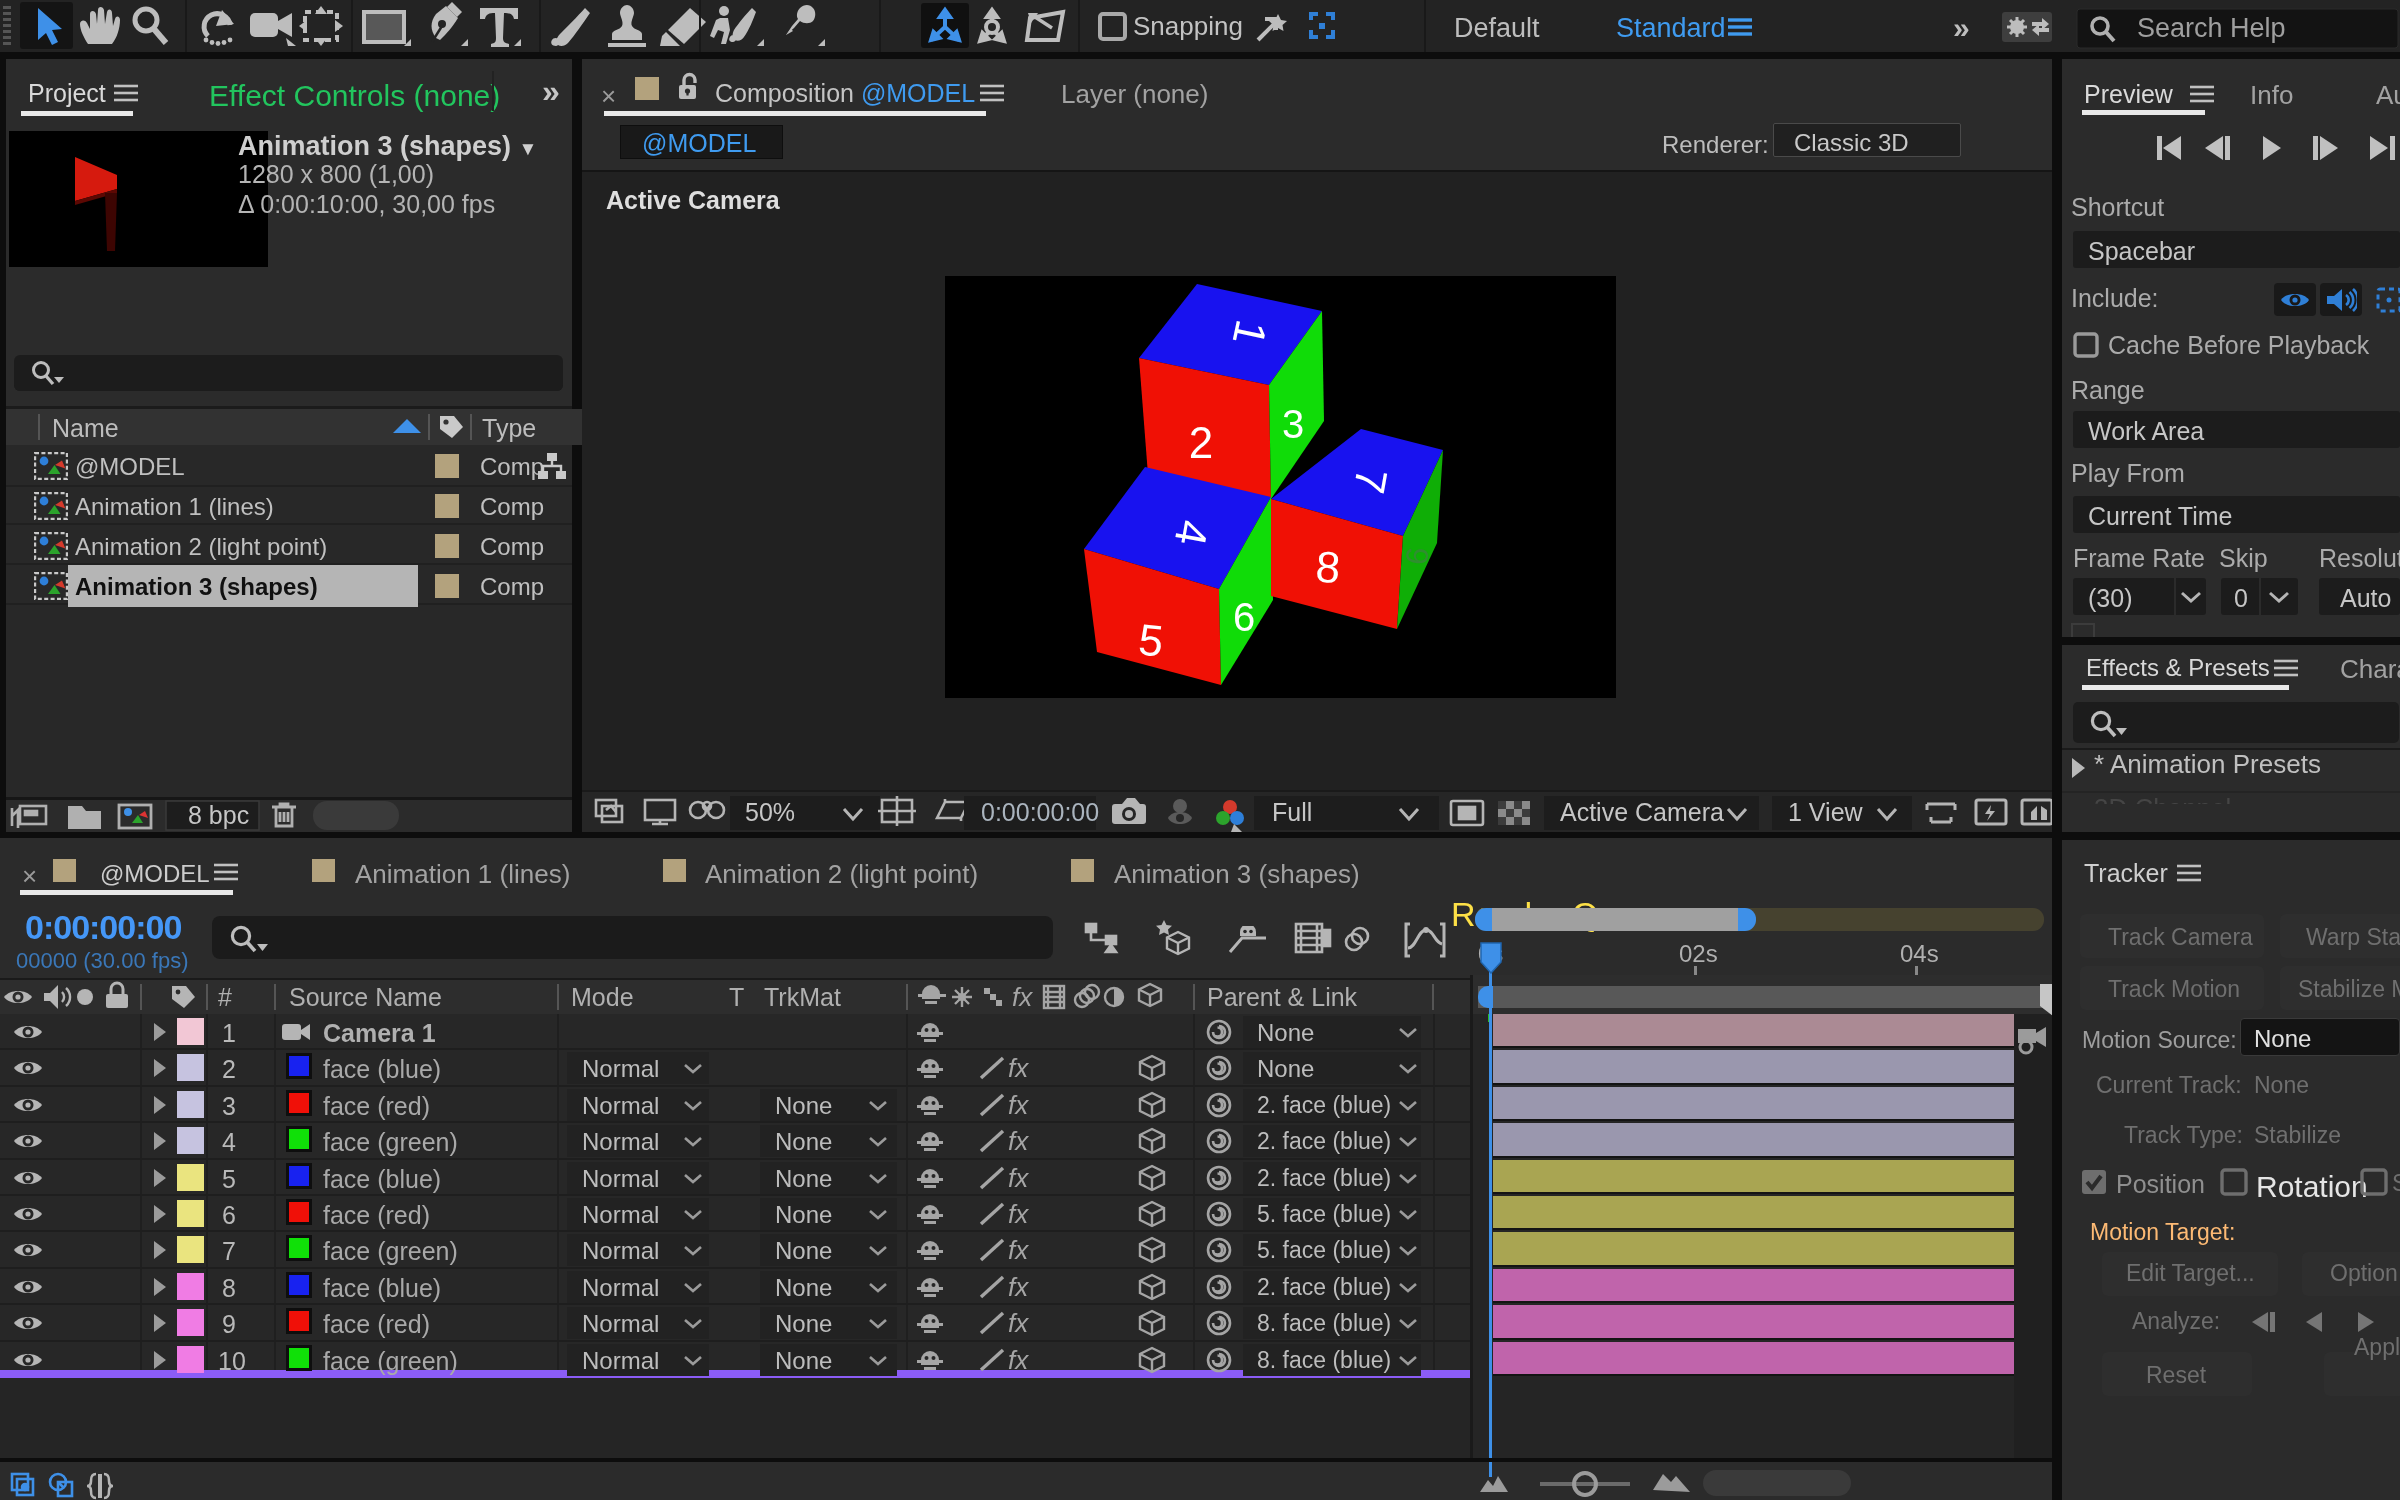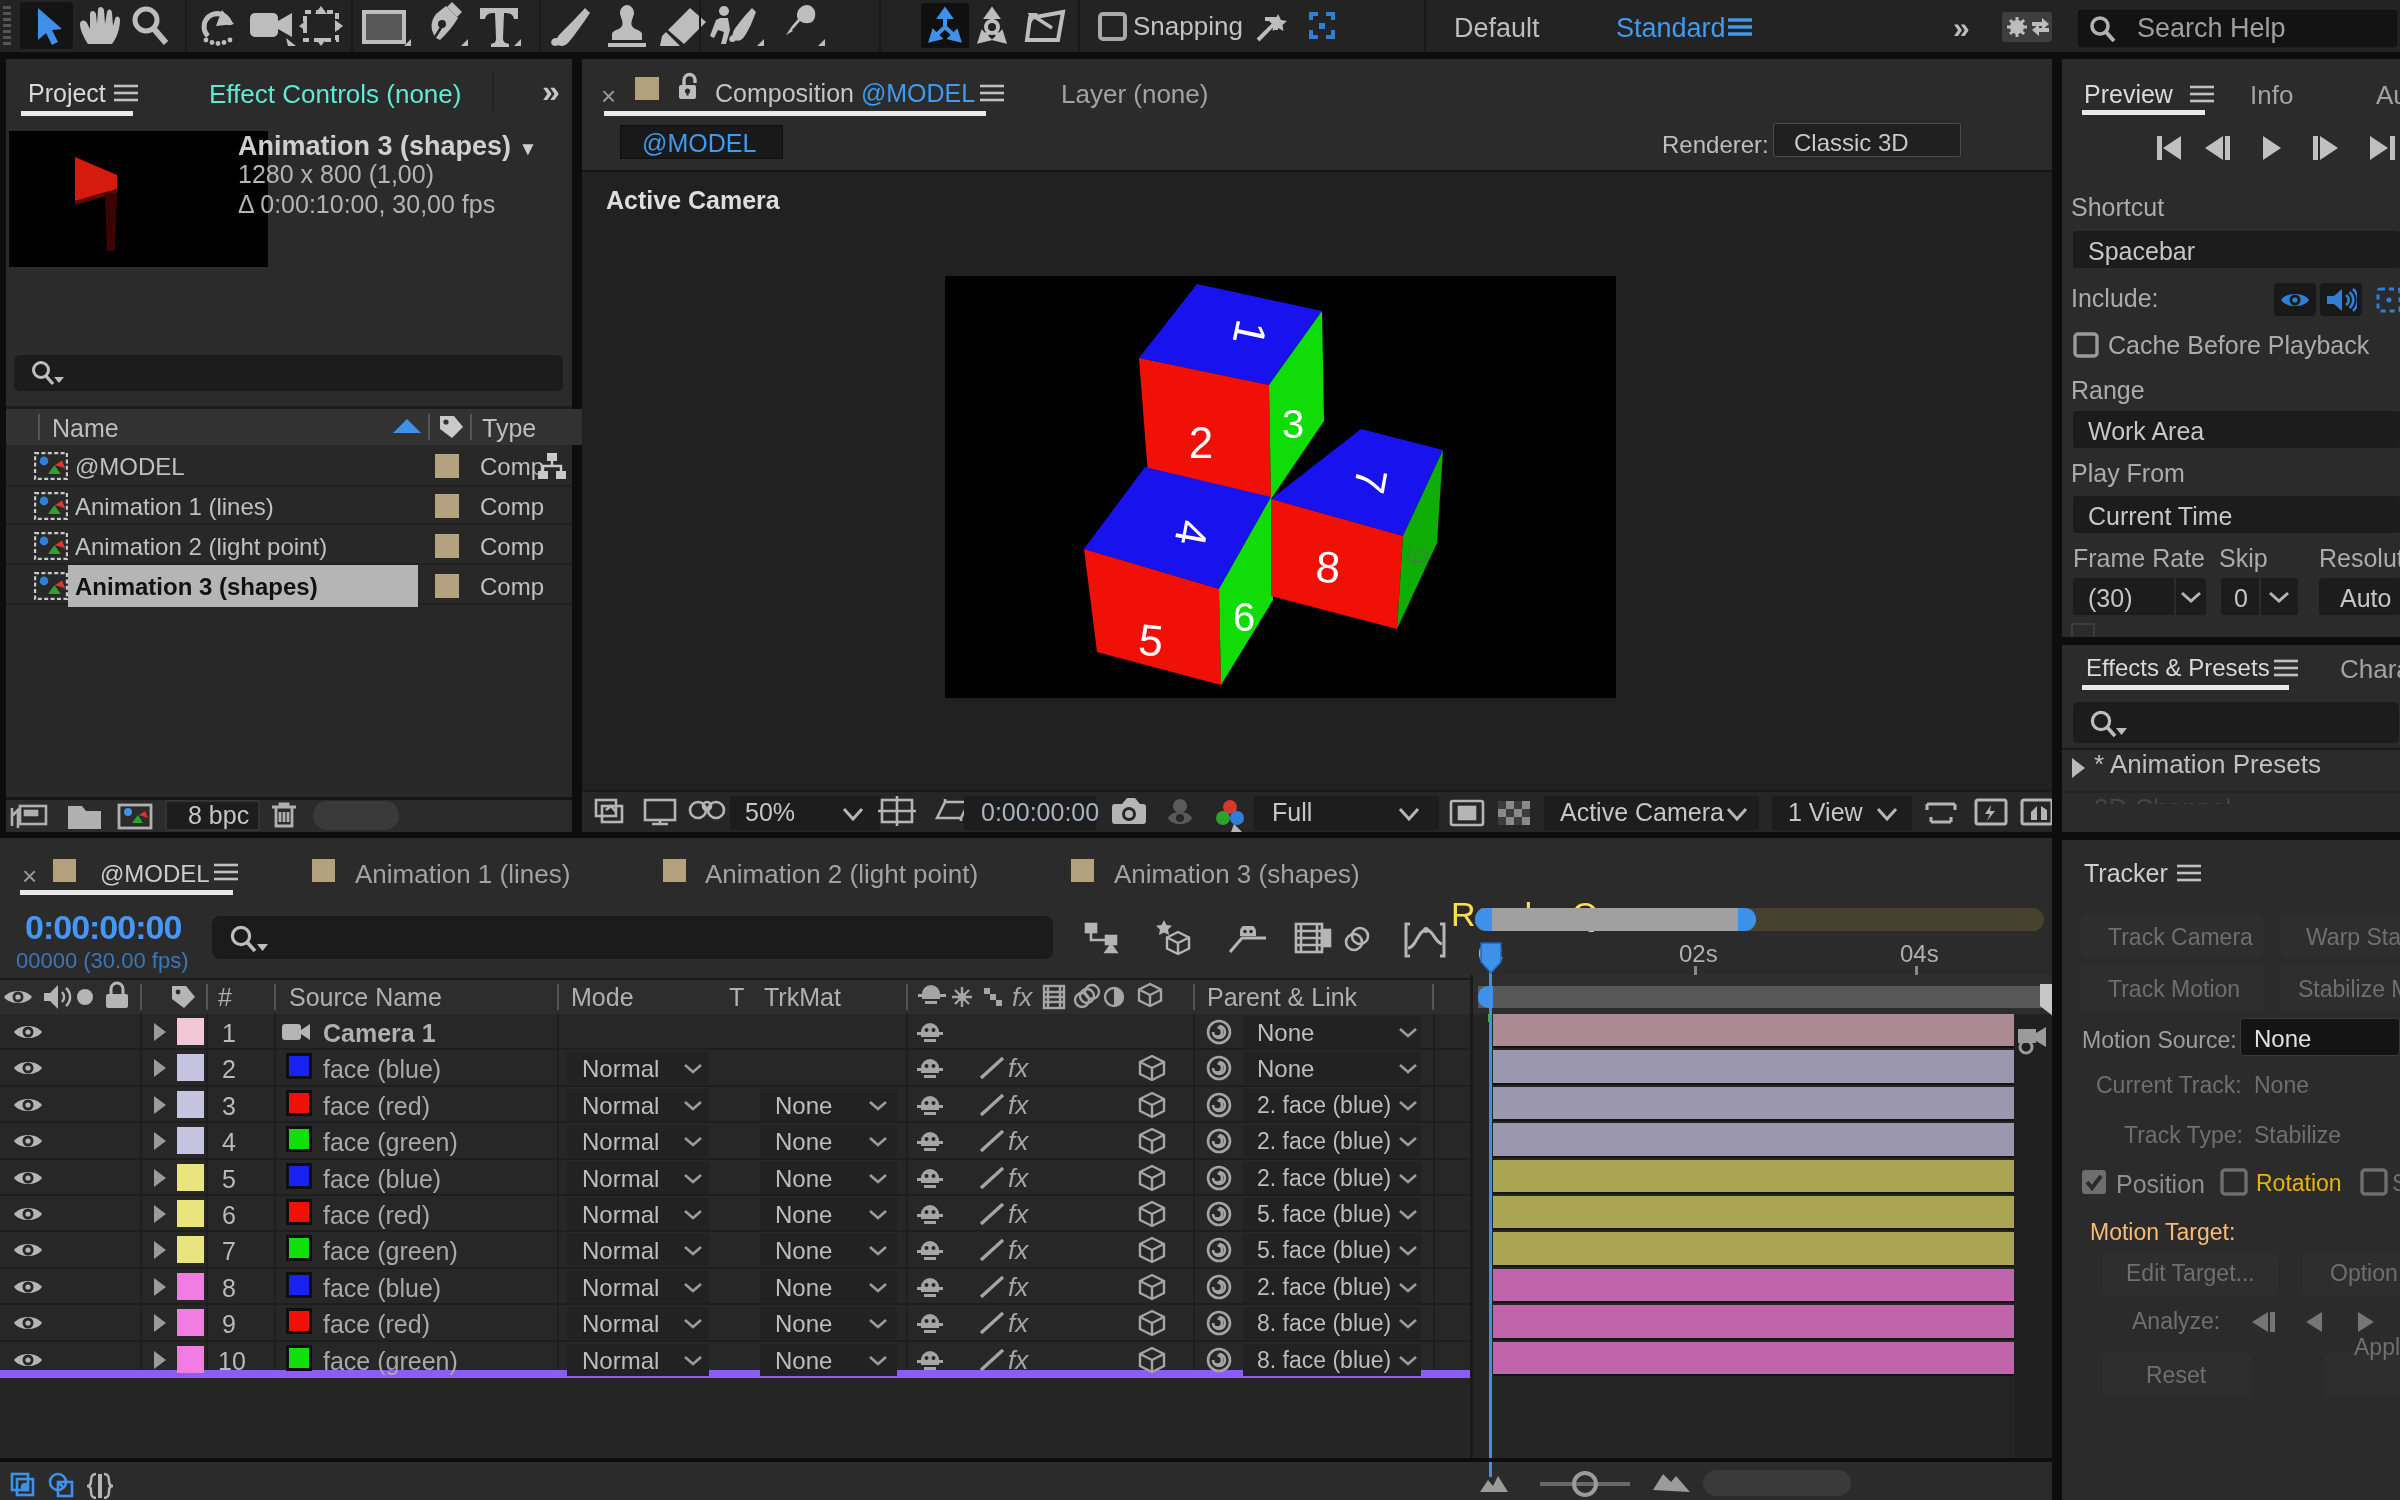--- a/index.html
+++ b/index.html
@@ -171,21 +171,21 @@
   <div id="project" class="panel" style="left:6px;top:59px;width:566px;height:773px;">
     <div class="txt" style="left:22px;top:20px;color:#d9d9d9;font-size:25px;">Project</div>
     <svg class="abs" style="left:108px;top:25px" width="24" height="18" viewBox="0 0 24 18">
       <g stroke="#c0c0c0" stroke-width="2.6">
           <path d="M0 2 H24"></path>
           <path d="M0 9 H24"></path>
           <path d="M0 16 H24"></path>
         </g>
     </svg>
     <div class="abs" style="left:15px;top:52px;width:112px;height:5px;background:#e9e9e9;"></div>
-    <div class="txt" style="left:203px;top:20px;color:#5eead4;font-size:26px;">Effect Controls (none)</div>
+    <div class="txt" style="left:203px;top:20px;color:#22c55e;font-size:30px;">Effect Controls (none)</div>
     <div class="abs" style="left:486px;top:12px;width:2px;height:40px;background:#222;"></div>
     <div class="txt" style="left:536px;top:14px;color:#c6c6c6;font-size:32px;font-weight:bold;">»</div>
 
     <div class="abs" style="left:3px;top:72px;width:259px;height:136px;background:#000;">
       <svg width="259" height="136" viewBox="0 0 259 136">
         <path d="M66 26 L108 44 L108 58 L66 70 Z" fill="#d61a0e"></path>
         <path d="M66 70 L108 58 L108 62 L66 74 Z" fill="#5c0803"></path>
         <path d="M96 62 L108 62 L106 120 L98 120 Z" fill="#3d0502"></path>
       </svg>
     </div>
@@ -1294,21 +1294,21 @@
     <div class="txt" style="left:62px;top:282px;color:#6f6f6f;font-size:23px;">Track Type:</div>
     <div class="txt" style="left:192px;top:282px;color:#6f6f6f;font-size:23px;">Stabilize</div>
     <svg class="abs" style="left:18px;top:328px" width="28" height="28" viewBox="0 0 28 28">
       <rect x="2" y="2" width="24" height="24" rx="3" fill="#6e6e6e"></rect>
       <path d="M7 14 l5 6 l9 -12" stroke="#2b2b2b" stroke-width="4" fill="none"></path>
     </svg>
     <div class="txt" style="left:54px;top:330px;color:#8f8f8f;font-size:25px;">Position</div>
     <svg class="abs" style="left:158px;top:328px" width="28" height="28" viewBox="0 0 28 28">
       <rect x="2" y="2" width="24" height="24" rx="3" stroke="#6e6e6e" stroke-width="3.4" fill="none"></rect>
     </svg>
-    <div class="txt" style="left:194px;top:330px;color:#eab308;font-size:23px;">Rotation</div>
+    <div class="txt" style="left:194px;top:330px;color:#e5e5e5;font-size:30px;">Rotation</div>
     <svg class="abs" style="left:298px;top:328px" width="28" height="28" viewBox="0 0 28 28">
       <rect x="2" y="2" width="24" height="24" rx="3" stroke="#6e6e6e" stroke-width="3.4" fill="none"></rect>
     </svg>
     <div class="txt" style="left:330px;top:330px;color:#6f6f6f;font-size:23px;">S</div>
     <div class="txt" style="left:28px;top:379px;color:#fdba74;font-size:23px;">Motion Target:</div>
     <div class="abs" style="left:40px;top:412px;width:176px;height:44px;background:#2e2e2e;border-radius:6px;"></div>
     <div class="txt" style="left:64px;top:420px;color:#6f6f6f;font-size:23px;">Edit Target...</div>
     <div class="abs" style="left:240px;top:412px;width:110px;height:44px;background:#2e2e2e;border-radius:6px;"></div>
     <div class="txt" style="left:268px;top:420px;color:#6f6f6f;font-size:23px;">Option</div>
     <div class="txt" style="left:70px;top:468px;color:#6f6f6f;font-size:23px;">Analyze:</div>

